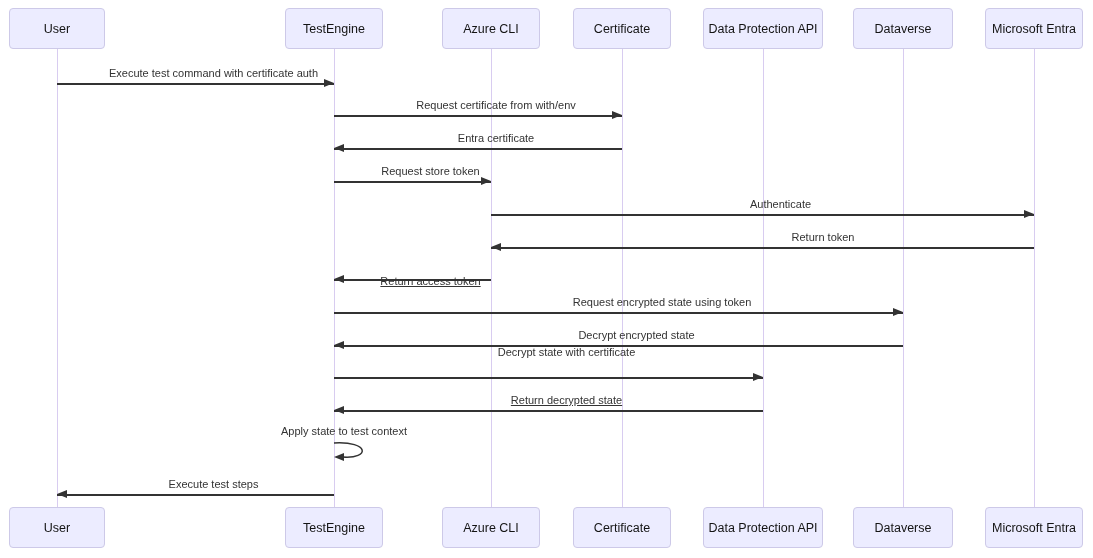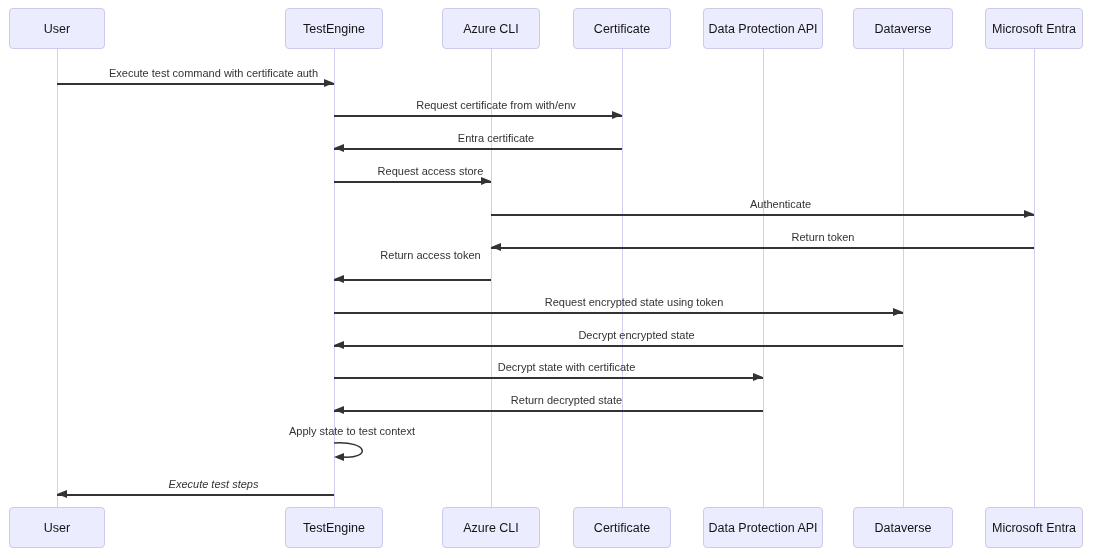--- a/index.html
+++ b/index.html
@@ -83,45 +83,45 @@
     <div class="actor-box" style="left: 985px; top: 507px; width: 98px; height: 41px; background: rgb(236, 236, 255); border-color: rgb(205, 201, 232); color: rgb(20, 20, 20);">Microsoft Entra</div>
     <div class="msg-label" style="left: 195.5px; top: 67px; color: rgb(51, 51, 51);">Execute test command with certificate auth</div>
     <div class="msg-line" style="left: 57px; top: 83px; width: 277px; background: rgb(51, 51, 51);"></div>
     <div class="arrow-head right" style="left: 324px; top: 79.3px; border-left-color: rgb(51, 51, 51);"></div>
     <div class="msg-label" style="left: 478px; top: 99px; color: rgb(51, 51, 51);">Request certificate from with/env</div>
     <div class="msg-line" style="left: 334px; top: 115px; width: 288px; background: rgb(51, 51, 51);"></div>
     <div class="arrow-head right" style="left: 612px; top: 111.3px; border-left-color: rgb(51, 51, 51);"></div>
     <div class="msg-label" style="left: 478px; top: 132px; color: rgb(51, 51, 51);">Entra certificate</div>
     <div class="msg-line" style="left: 334px; top: 148px; width: 288px; background: rgb(51, 51, 51);"></div>
     <div class="arrow-head left" style="left: 334px; top: 144.3px; border-right-color: rgb(51, 51, 51);"></div>
-    <div class="msg-label" style="left: 412.5px; top: 165px; color: rgb(51, 51, 51);">Request access store</div>
+    <div class="msg-label" style="left: 412.5px; top: 165px; color: rgb(51, 51, 51);">Request store token</div>
     <div class="msg-line" style="left: 334px; top: 181px; width: 157px; background: rgb(51, 51, 51);"></div>
     <div class="arrow-head right" style="left: 481px; top: 177.3px; border-left-color: rgb(51, 51, 51);"></div>
     <div class="msg-label" style="left: 762.5px; top: 198px; color: rgb(51, 51, 51);">Authenticate</div>
     <div class="msg-line" style="left: 491px; top: 214px; width: 543px; background: rgb(51, 51, 51);"></div>
     <div class="arrow-head right" style="left: 1024px; top: 210.3px; border-left-color: rgb(51, 51, 51);"></div>
     <div class="msg-label" style="left: 805px; top: 231px; color: rgb(51, 51, 51);">Return token</div>
     <div class="msg-line" style="left: 491px; top: 247px; width: 543px; background: rgb(51, 51, 51);"></div>
     <div class="arrow-head left" style="left: 491px; top: 243.3px; border-right-color: rgb(51, 51, 51);"></div>
-    <div class="msg-label" style="left: 412.5px; top: 249px; color: rgb(51, 51, 51);">Return access token</div>
+    <div class="msg-label" style="left: 412.5px; top: 275px; color: rgb(51, 51, 51); text-decoration: underline;">Return access token</div>
     <div class="msg-line" style="left: 334px; top: 279px; width: 157px; background: rgb(51, 51, 51);"></div>
     <div class="arrow-head left" style="left: 334px; top: 275.3px; border-right-color: rgb(51, 51, 51);"></div>
-    <div class="msg-label" style="left: 616px; top: 296px; color: rgb(51, 51, 51); text-align: right;">Request encrypted state using token</div>
+    <div class="msg-label" style="left: 644px; top: 296px; color: rgb(51, 51, 51); text-align: right;">Request encrypted state using token</div>
     <div class="msg-line" style="left: 334px; top: 312px; width: 569px; background: rgb(51, 51, 51);"></div>
     <div class="arrow-head right" style="left: 893px; top: 308.3px; border-left-color: rgb(51, 51, 51);"></div>
     <div class="msg-label" style="left: 618.5px; top: 329px; color: rgb(51, 51, 51);">Decrypt encrypted state</div>
     <div class="msg-line" style="left: 334px; top: 345px; width: 569px; background: rgb(51, 51, 51);"></div>
     <div class="arrow-head left" style="left: 334px; top: 341.3px; border-right-color: rgb(51, 51, 51);"></div>
-    <div class="msg-label" style="left: 548.5px; top: 361px; color: rgb(51, 51, 51);">Decrypt state with certificate</div>
+    <div class="msg-label" style="left: 548.5px; top: 346px; color: rgb(51, 51, 51);">Decrypt state with certificate</div>
     <div class="msg-line" style="left: 334px; top: 377px; width: 429px; background: rgb(51, 51, 51);"></div>
     <div class="arrow-head right" style="left: 753px; top: 373.3px; border-left-color: rgb(51, 51, 51);"></div>
-    <div class="msg-label" style="left: 548.5px; top: 394px; color: rgb(51, 51, 51);">Return decrypted state</div>
+    <div class="msg-label" style="left: 548.5px; top: 394px; color: rgb(51, 51, 51); text-decoration: underline;">Return decrypted state</div>
     <div class="msg-line" style="left: 334px; top: 410px; width: 429px; background: rgb(51, 51, 51);"></div>
     <div class="arrow-head left" style="left: 334px; top: 406.3px; border-right-color: rgb(51, 51, 51);"></div>
-    <div class="msg-label" style="left: 334px; top: 425px; color: rgb(51, 51, 51);">Apply state to test context</div>
+    <div class="msg-label" style="left: 326px; top: 425px; color: rgb(51, 51, 51);">Apply state to test context</div>
     <svg width="46" height="22" class="self-loop" style="left: 334px; top: 441px;">
       <path d="M0,2 C36,0 36,18 9,16" fill="none" stroke="#333333" stroke-width="1.5"></path>
       <polygon points="0,16 10,12 10,20" fill="#333333"></polygon>
     </svg>
-    <div class="msg-label" style="left: 195.5px; top: 478px; color: rgb(51, 51, 51); font-style: italic;">Execute test steps</div>
+    <div class="msg-label" style="left: 195.5px; top: 478px; color: rgb(51, 51, 51);">Execute test steps</div>
     <div class="msg-line" style="left: 57px; top: 494px; width: 277px; background: rgb(51, 51, 51);"></div>
     <div class="arrow-head left" style="left: 57px; top: 490.3px; border-right-color: rgb(51, 51, 51);"></div>
   </div>
 
 </body></html>

